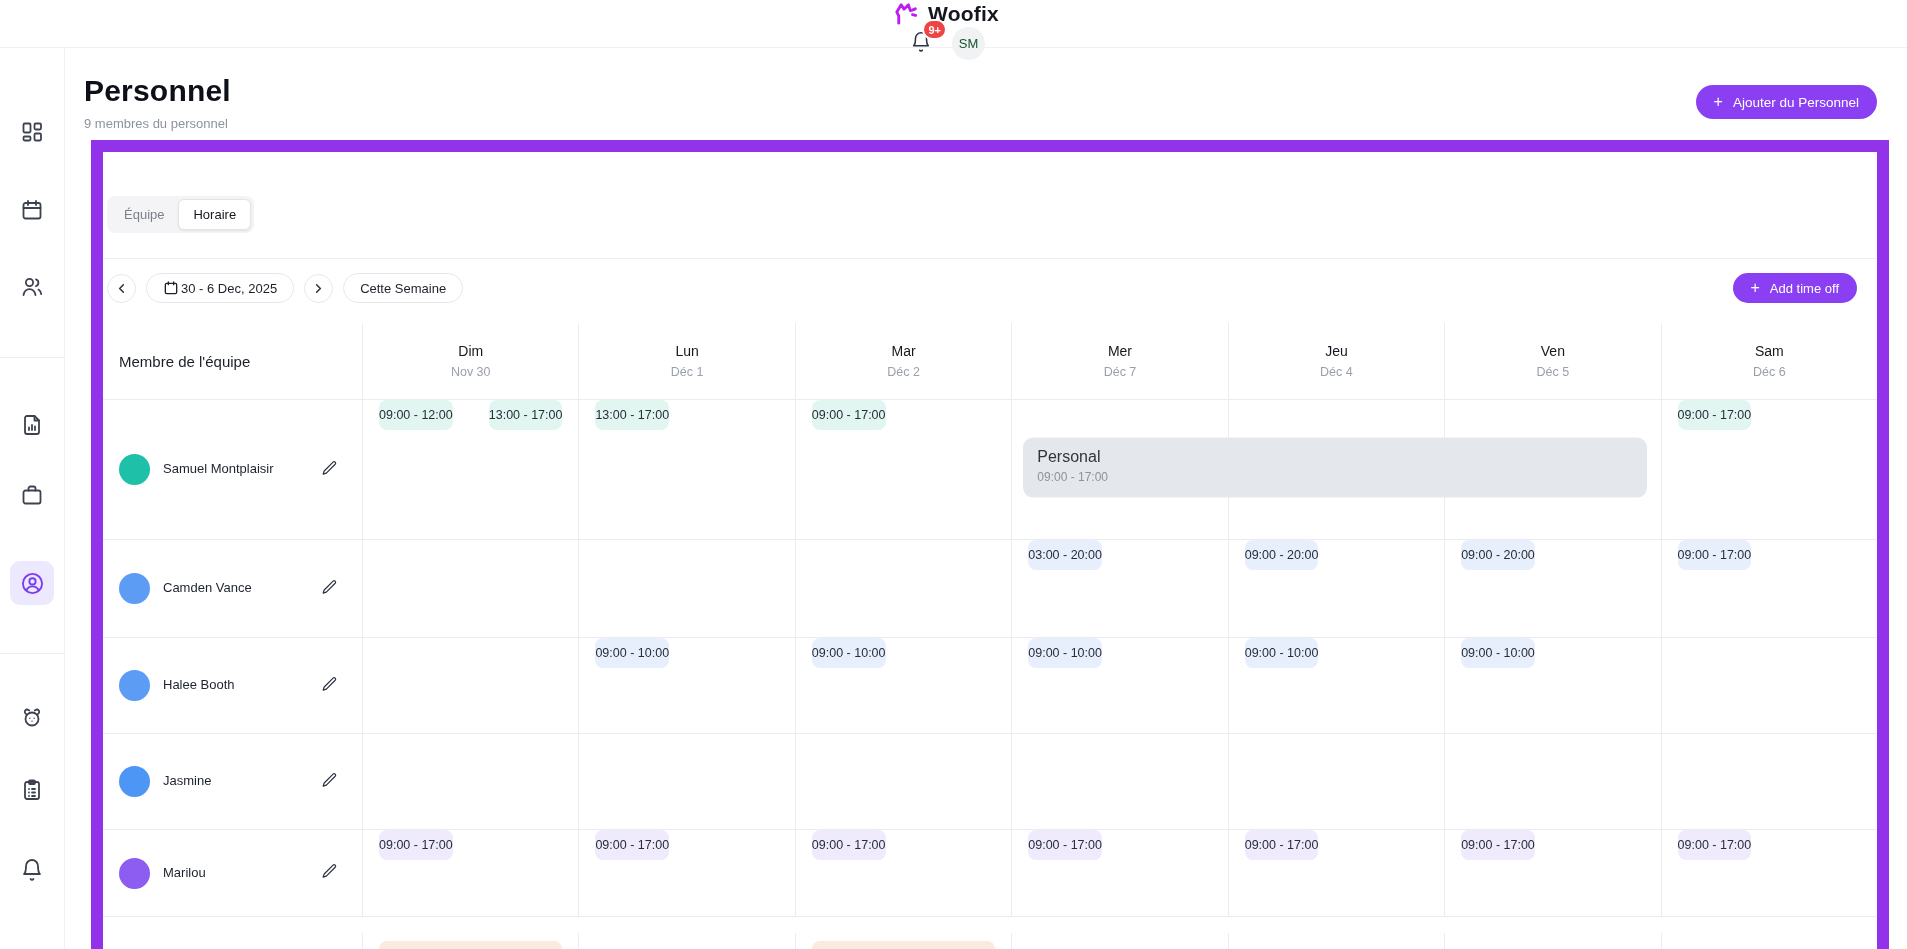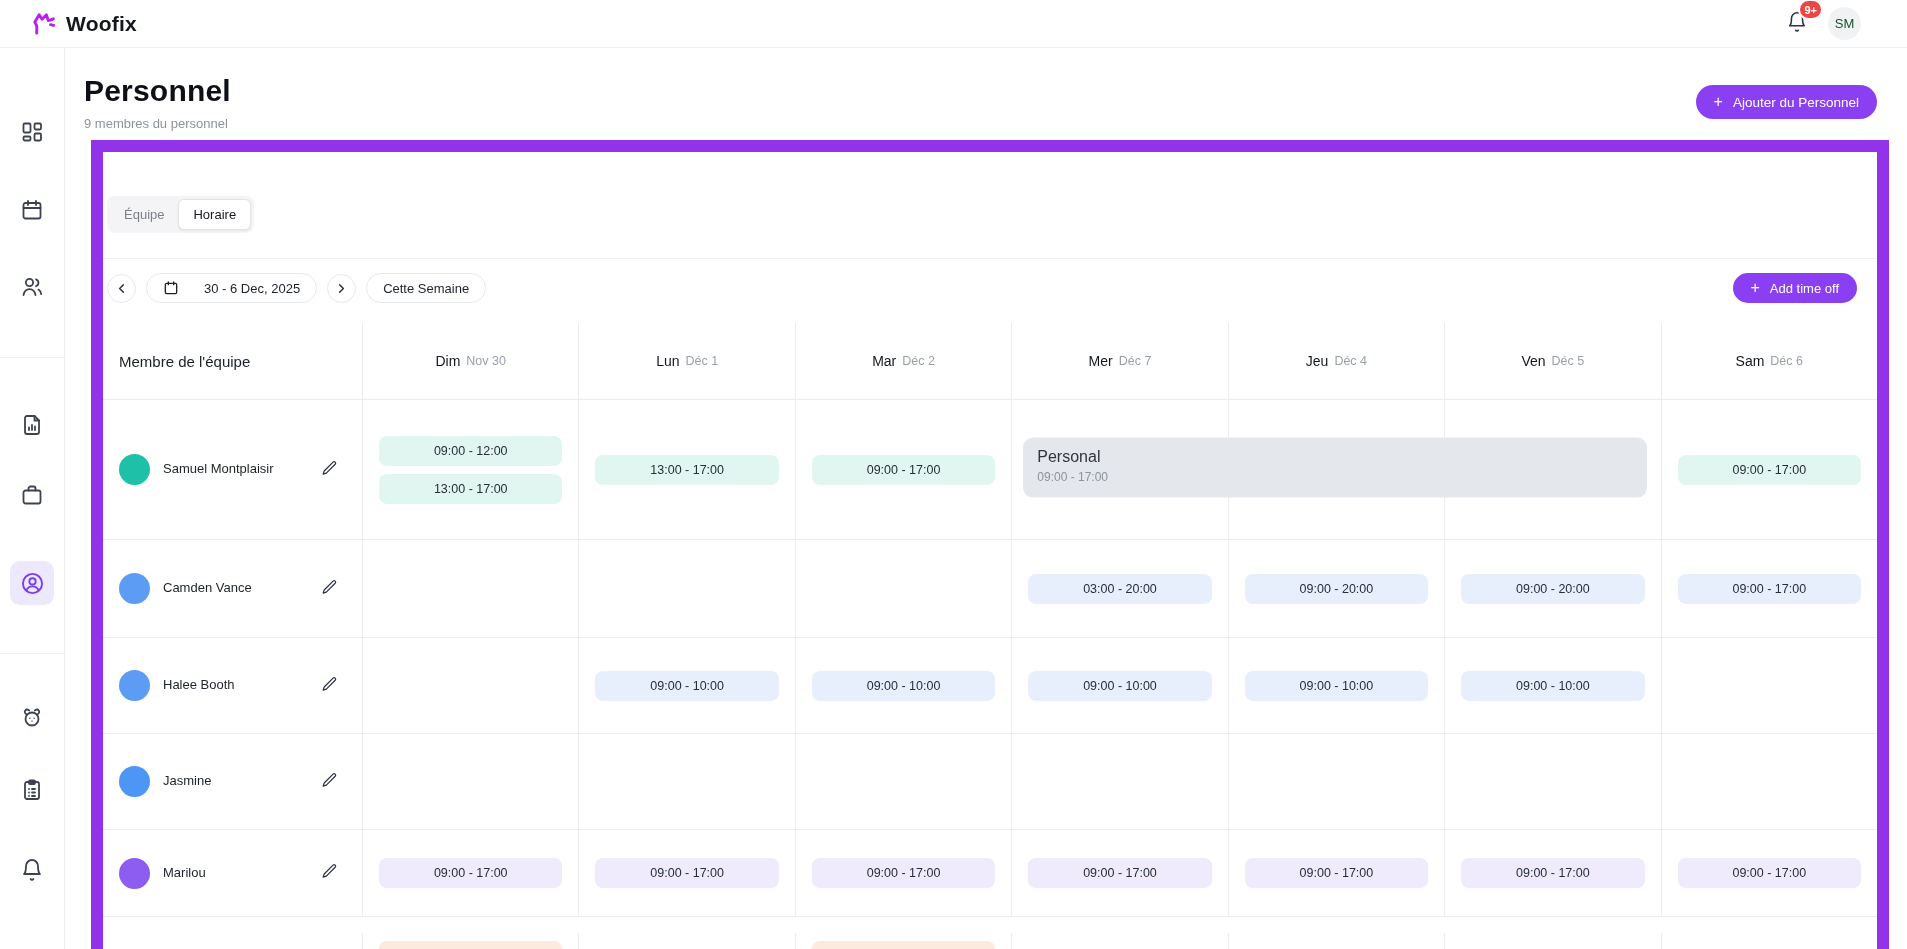--- a/index.html
+++ b/index.html
@@ -2,21 +2,21 @@
 <html><head>
 <meta charset="utf-8">
 <style>
   * { box-sizing: border-box; margin: 0; padding: 0; }
   html, body { width: 1907px; height: 949px; overflow: hidden; background: #fff;
     font-family: "Liberation Sans", sans-serif; color: #171b24; }
 
   
   .topbar { position: absolute; top: 0; left: 0; width: 1907px; height: 48px;
     background: #fff; border-bottom: 1px solid #eef0f3; display: flex;
-    align-items: center; justify-content: space-between; padding: 0 46px 0 30px; z-index: 5; }
+    align-items: center; justify-content: space-between; padding: 0 46px 0 30px; z-index: 5; flex-direction: column; }
   .brand { display: flex; align-items: center; gap: 9px; cursor: pointer; }
   .brand-name { font-size: 21px; font-weight: 600; color: #14171d; letter-spacing: .2px; }
   .topbar-right { display: flex; align-items: center; gap: 16px; }
   .bell-btn { position: relative; background: none; border: none; cursor: pointer; color: #2c3240; padding: 4px; }
   .badge { position: absolute; top: -8px; right: -11px; min-width: 21px; height: 21px;
     background: #ef4444; color: #fff; border-radius: 11px; font-size: 11px; font-weight: 700;
     display: flex; align-items: center; justify-content: center; padding: 0 4px; border: 2px solid #fff; }
   .user-avatar { width: 33px; height: 33px; border-radius: 50%; background: #f1f2f4;
     display: flex; align-items: center; justify-content: center; font-size: 13px;
     color: #14532d; border: none; cursor: pointer; font-weight: 500; }
@@ -58,42 +58,42 @@
     border: 1px solid #e2e4e8; box-shadow: 0 1px 2px rgba(20,22,28,.08); }
   .card-div { position: absolute; top: 106px; left: 0; width: 1774px; height: 1px; background: #eef0f3; }
 
   
   .toolbar { position: absolute; top: 121px; left: 4px; width: 1750px; height: 30px;
     display: flex; align-items: center; }
   .nav-circle { width: 29px; height: 29px; border-radius: 50%; background: #fff;
     border: 1px solid #e6e8ec; cursor: pointer; display: flex; align-items: center;
     justify-content: center; color: #2b3140; flex: none; }
   .pill { height: 30px; border-radius: 15px; background: #fff; border: 1px solid #e6e8ec;
-    display: inline-flex; align-items: center; gap: 25px; padding: 0 16px; font-size: 13px;
+    display: inline-flex; align-items: center; gap: 2px; padding: 0 16px; font-size: 13px;
     font-family: inherit; color: #1c212b; cursor: pointer; font-weight: 500; }
   .toolbar .gap { width: 10px; flex: none; }
   .toolbar .spacer { flex: 1; }
   .add-timeoff { height: 30px; border-radius: 15px; font-size: 13px; }
 
   
   .table { position: absolute; top: 171px; left: 0; width: 1774px; }
   .trow { display: grid; grid-template-columns: 259px repeat(7, 1fr); }
   .trow { border-bottom: 1px solid #eaecef; }
   .day-col { border-left: 1px solid #eaecef; }
   .thead { height: 77px; }
   .th.name-col { display: flex; align-items: center; padding-left: 16px; font-size: 15px; color: #1b2029; }
-  .th.day-col { display: flex; align-items: center; justify-content: center; gap: 6px; }
+  .th.day-col { display: flex; flex-direction: column; align-items: center; justify-content: center; gap: 6px; }
   .day-name { font-size: 14px; font-weight: 500; color: #14181f; }
   .day-date { font-size: 12.5px; color: #9aa0ab; }
   .body-row { position: relative; }
   .td.name-col { display: flex; align-items: center; gap: 13px; padding: 0 22px 0 16px; }
   .avatar { width: 31px; height: 31px; border-radius: 50%; flex: none; }
   .staff-name { flex: 1; font-size: 13px; color: #1d222c; line-height: 1.4; }
   .edit-btn { background: none; border: none; cursor: pointer; color: #2b3140; padding: 2px; flex: none; }
-  .chips { height: 100%; display: flex; flex-direction: column; justify-content: center; gap: 8px; padding: 0 16px; }
+  .chips { height: 100%; display: flex; flex-direction: row; justify-content: space-between; gap: 8px; padding: 0 16px; }
   .chip { height: 30px; border-radius: 8px; display: flex; align-items: center; justify-content: center;
     font-size: 12.5px; color: #272d39; flex: none; cursor: pointer; }
   .timeoff { position: absolute; top: 50%; transform: translateY(-54%); height: 60px;
     background: #e4e7eb; border-radius: 10px; padding: 10px 14px; cursor: pointer; }
   .to-label { font-size: 16px; color: #30343d; }
   .to-time { margin-top: 4px; font-size: 12px; color: #8d929c; }
 
   
   .partial-strip { position: absolute; top: 885px; left: 38px; width: 1774px; height: 16px;
     overflow: hidden; background: #fff; }

